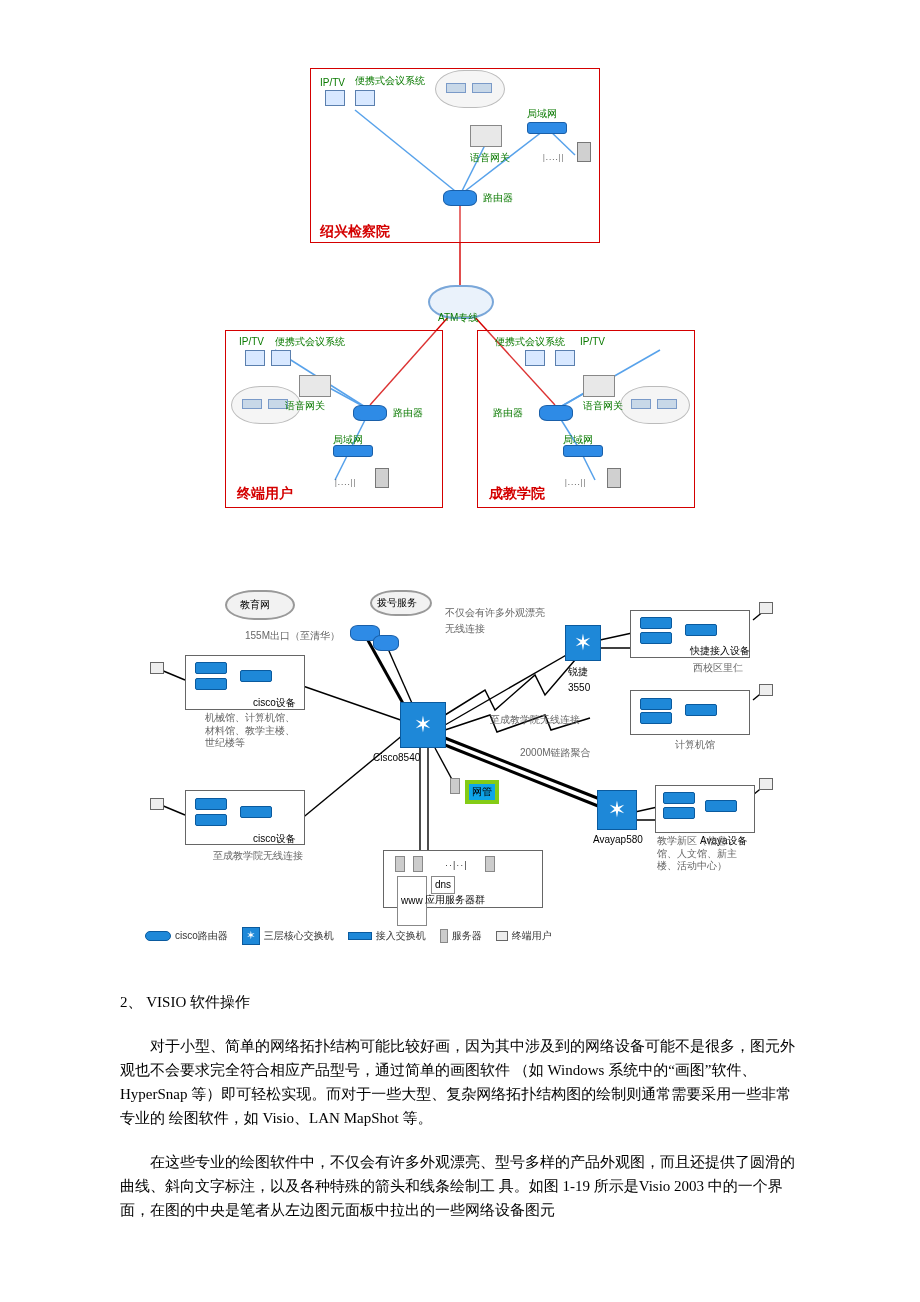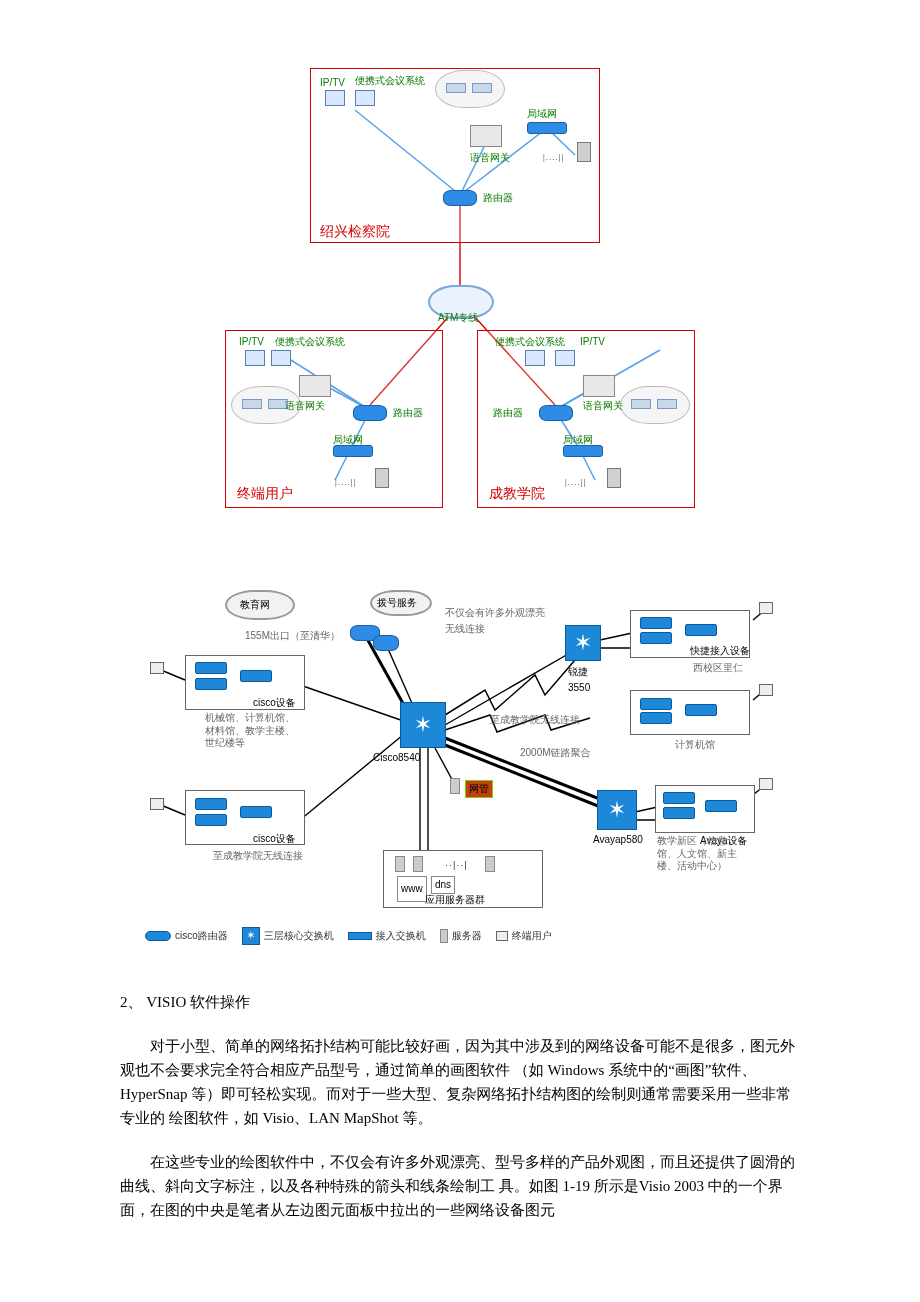--- a/index.html
+++ b/index.html
@@ -10,21 +10,21 @@
     font-size: 15px;
     color: #000;
     line-height: 1.6;
     padding: 30px 120px 40px 120px;
   }
   .figure { margin: 20px auto 30px auto; display: block; }
   .fig-wrap { display:flex; justify-content:center; }
   .section-title { margin-top: 10px; font-size: 15px; }
   .para { margin-top: 20px; text-indent: 2em; }
   .label { position:absolute; font-size:10px; color:#0a7a00; font-family: SimSun, sans-serif; white-space:nowrap; }
-  .label-red { color:#d40000; font-size:14px; font-weight:normal; }
+  .label-red { color:#d40000; font-size:14px; font-weight:bold; }
   .label-gray { color:#666; font-size:10px; }
   .label-black { color:#000; font-size:10px; }
   .cloud { position:absolute; border:2px solid #7aa7d9; border-radius:50% / 60%; background:#eaf2fb; }
   .cloud-gray { border-color:#999; background:#f2f2f2; }
   .router { position:absolute; width:34px; height:16px; background:#2e8be6; border-radius:8px/6px; border:1px solid #1a5fa8; }
   .switch { position:absolute; width:40px; height:12px; background:#2e8be6; border-radius:3px; border:1px solid #1a5fa8; }
   .gateway { position:absolute; width:32px; height:22px; background:#e8e8e8; border:1px solid #888; }
   .pc { position:absolute; width:20px; height:16px; background:#d8e8ff; border:1px solid #5a7fae; }
   .server-sm { position:absolute; width:14px; height:20px; background:#d0d0d0; border:1px solid #777; }
   .dots { position:absolute; font-size:9px; color:#333; letter-spacing:1px; }
@@ -201,21 +201,21 @@
       </div>
   <span class="label label-black" style="left:423px;top:84px;white-space:pre">锐捷
 3550</span>
 
   <div class="core-sw" style="left:452px;top:210px;width:40px;height:40px">
         <span class="star">✶</span>
       </div>
   <span class="label label-black" style="left:448px;top:252px">Avayap580</span>
 
   <div class="srv" style="left:305px;top:198px"></div>
-  <span class="label label-black" style="left:320px;top:200px;border:1px solid #84cc16;padding:0 3px;background:#c2410c">网管</span>
+  <span class="label label-black" style="left:320px;top:200px;border:4px solid #84cc16;padding:0 3px;background:#0ea5e9">网管</span>
 
   <div class="node-box" style="left:40px;top:75px;width:120px;height:55px"></div>
   <div class="acc-sw" style="left:50px;top:82px"></div>
   <div class="acc-sw" style="left:50px;top:98px"></div>
   <div class="acc-sw" style="left:95px;top:90px"></div>
   <span class="label label-black" style="left:108px;top:115px">cisco设备</span>
   <span class="label label-gray" style="left:60px;top:132px;white-space:pre;line-height:1.25">机械馆、计算机馆、
 材料馆、教学主楼、
 世纪楼等</span>
   <div class="tiny-pc" style="left:5px;top:82px"></div>
@@ -251,21 +251,21 @@
   <span class="label label-gray" style="left:512px;top:255px;white-space:pre;line-height:1.25">教学新区（信息
 馆、人文馆、新主
 楼、活动中心）</span>
   <div class="tiny-pc" style="left:614px;top:198px"></div>
 
   <div class="node-box" style="left:238px;top:270px;width:160px;height:58px"></div>
   <div class="srv" style="left:250px;top:276px"></div>
   <div class="srv" style="left:268px;top:276px"></div>
   <div class="srv" style="left:340px;top:276px"></div>
   <span class="dots" style="left:300px;top:278px">··|··|</span>
-  <span class="label label-black" style="left:252px;top:296px;border:1px solid #888;padding:4px 3px;background:#fff">www</span>
+  <span class="label label-black" style="left:252px;top:296px;border:1px solid #888;padding:16px 3px;background:#fff">www</span>
   <span class="label label-black" style="left:286px;top:296px;border:1px solid #888;padding:0 3px;background:#fff">dns</span>
   <span class="label label-black" style="left:280px;top:312px">应用服务器群</span>
 
   <div class="legend" style="top:342px">
     <div class="item">
           <div class="lg-router"></div>
           <span>cisco路由器</span>
         </div>
     <div class="item">
           <div class="lg-core">✶</div>

